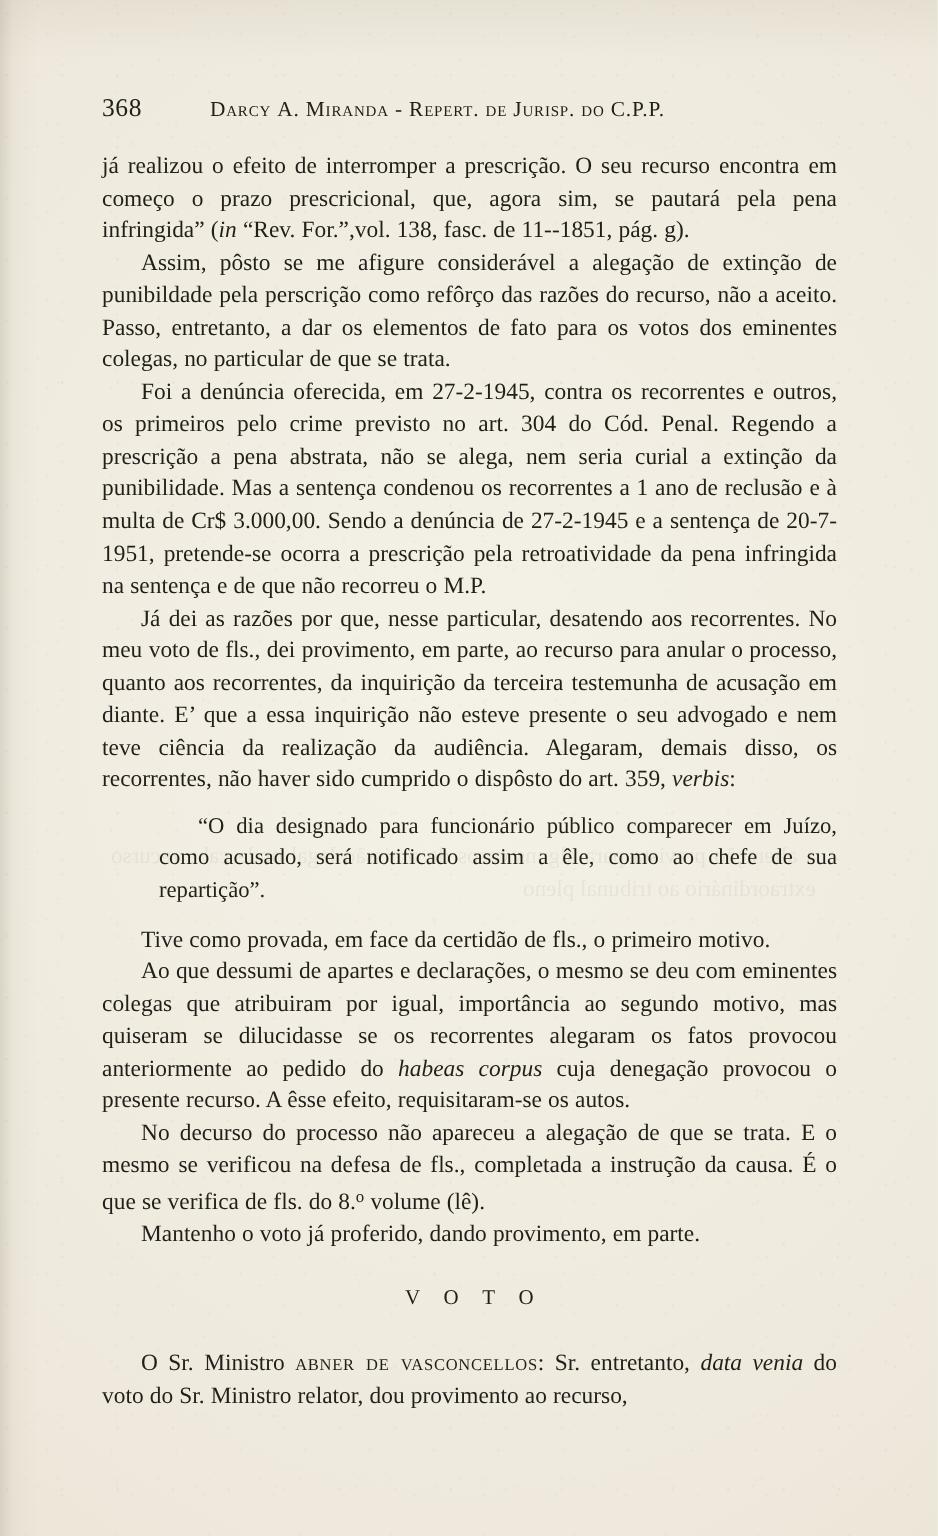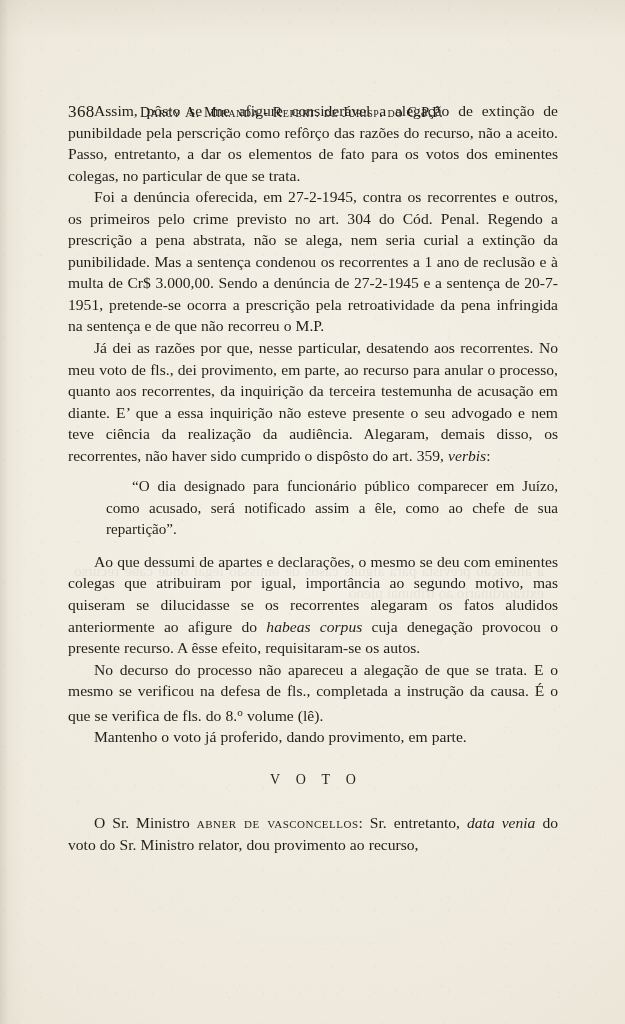--- a/index.html
+++ b/index.html
@@ -56,21 +56,20 @@
     height: 20px;
     display: flex;
     align-items: baseline;
   }
   .folio {
     font-size: 17px;
     letter-spacing: .4px;
     color: #23201b;
     width: 72px;
     flex: none;
-    margin-top: 40px;
   }
   .runtitle {
     font-size: 14.2px;
     letter-spacing: .55px;
     color: #23201b;
     white-space: nowrap;
     font-variant: small-caps;
     text-transform: lowercase;
     font-family: Liberation Serif, serif;
   }
@@ -161,35 +160,37 @@
   <div class="runhead">
     <div class="folio">368</div>
     <div class="runtitle">
       <span class="kap">D</span>arcy <span class="kap">A.</span> <span class="kap">M</span>iranda
       - <span class="kap">R</span>epert. de <span class="kap">J</span>urisp. do <span class="kap">C.P.P.</span>
     </div>
   </div>
 
   <div class="body">
 
+    <p class="tx noind"><span>já realizou o efeito de interromper a prescrição. O seu recurso encontra em começo o prazo prescricional, que, agora sim, se pautará pela pena infringida” (</span><i>in</i><span> “Rev. For.”,vol. 138, fasc. de 11--1851, pág. g).</span></p>
 
     <p class="tx">Assim, pôsto se me afigure considerável a alegação de extinção de punibildade pela perscrição como refôrço das razões do recurso, não a aceito. Passo, entretanto, a dar os elementos de fato para os votos dos eminentes colegas, no particular de que se trata.</p>
 
     <p class="tx">Foi a denúncia oferecida, em 27-2-1945, contra os recorrentes e outros, os primeiros pelo crime previsto no art. 304 do Cód. Penal. Regendo a prescrição a pena abstrata, não se alega, nem seria curial a extinção da punibilidade. Mas a sentença condenou os recorrentes a 1 ano de reclusão e à multa de Cr$ 3.000,00. Sendo a denúncia de 27-2-1945 e a sentença de 20-7-1951, pretende-se ocorra a prescrição pela retroatividade da pena infringida na sentença e de que não recorreu o M.P.</p>
 
     <p class="tx"><span>Já dei as razões por que, nesse particular, desatendo aos recorrentes. No meu voto de fls., dei provimento, em parte, ao recurso para anular o processo, quanto aos recorrentes, da inquirição da terceira testemunha de acusação em diante. E’ que a essa inquirição não esteve presente o seu advogado e nem teve ciência da realização da audiência. Alegaram, demais disso, os recorrentes, não haver sido cumprido o dispôsto do art. 359, </span><i>verbis</i><span>:</span></p>
 
     <div class="gap-sm"></div>
 
     <p class="quote">“O dia designado para funcionário público comparecer em Juízo, como acusado, será notificado assim a êle, como ao chefe de sua repartição”.</p>
 
     <div class="gap-sm"></div>
 
-
-    <p class="tx"><span>Ao que dessumi de apartes e declarações, o mesmo se deu com eminentes colegas que atribuiram por igual, importância ao segundo motivo, mas quiseram se dilucidasse se os recorrentes alegaram os fatos aludidos anteriormente ao afigure do </span><i>habeas corpus</i><span> cuja denegação provocou o presente recurso. A êsse efeito, requisitaram-se os autos.</span></p>
+    <p class="tx">Tive como provada, em face da certidão de fls., o primeiro motivo.</p>
+
+    <p class="tx"><span>Ao que dessumi de apartes e declarações, o mesmo se deu com eminentes colegas que atribuiram por igual, importância ao segundo motivo, mas quiseram se dilucidasse se os recorrentes alegaram os fatos provocou anteriormente ao pedido do </span><i>habeas corpus</i><span> cuja denegação provocou o presente recurso. A êsse efeito, requisitaram-se os autos.</span></p>
 
     <p class="tx"><span>No decurso do processo não apareceu a alegação de que se trata. E o mesmo se verificou na defesa de fls., completada a instrução da causa. É o que se verifica de fls. do 8.</span><span class="ord">o</span><span> volume (lê).</span></p>
 
     <p class="tx">Mantenho o voto já proferido, dando provimento, em parte.</p>
 
     <div class="gap"></div>
 
     <p class="section-head">V O T O</p>
 
     <div class="gap"></div>

